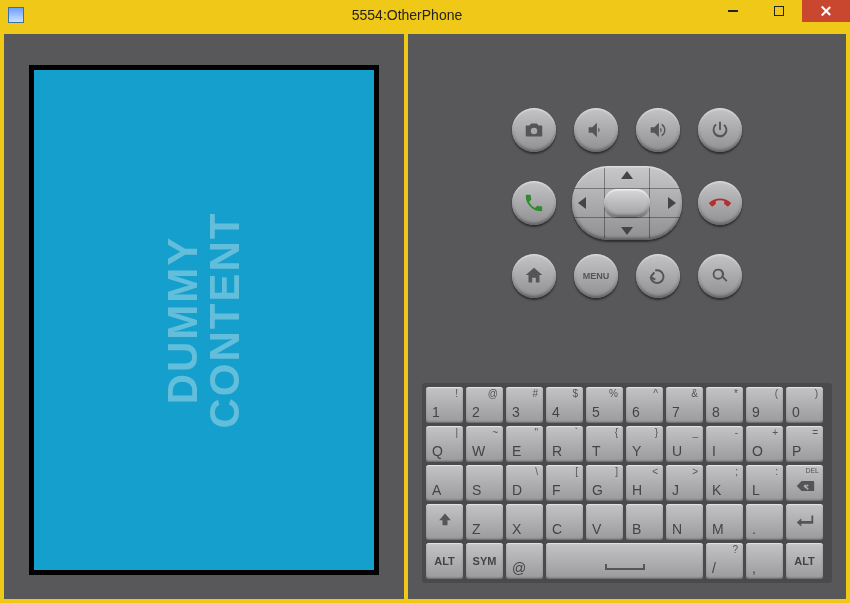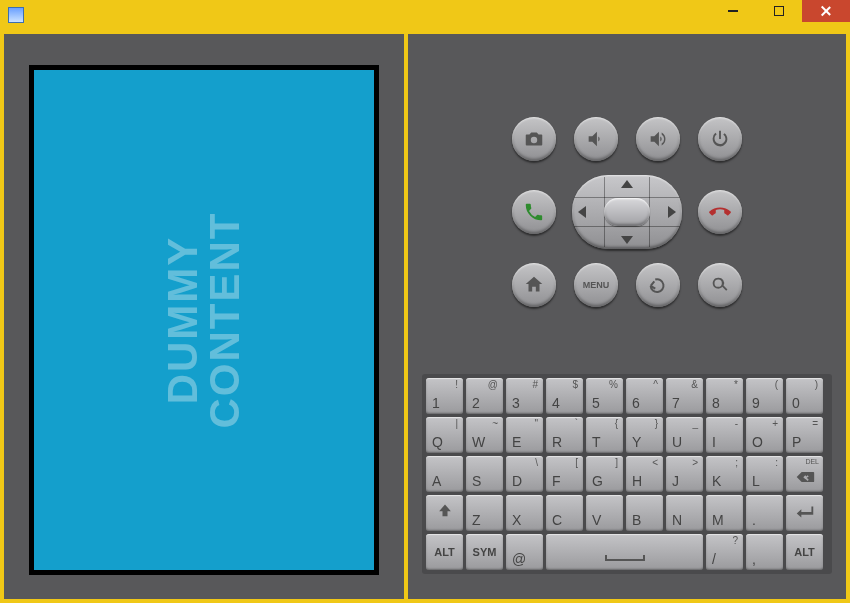--- a/index.html
+++ b/index.html
@@ -47,21 +47,21 @@
     background:#f0c817;
     display:flex;
     padding:4px;
     gap:4px;
   }
   .pane-left, .pane-right {
     background:#58585a;
     height:100%;
   }
   .pane-left { width:400px; position:relative; display:flex; align-items:center; justify-content:center;}
-  .pane-right { flex:1; padding:25px 14px; display:flex; flex-direction:column;}
+  .pane-right { flex:1; padding:16px 14px; display:flex; flex-direction:column;}
 
   .phone-screen {
     width:350px; height:510px;
     border:5px solid #000;
     background:#149fcc;
     position:relative;
     margin-top: 6px;
   }
   .dummy-wrap{
     position:absolute; top:50%; left:50%;
@@ -139,20 +139,21 @@
   .w1{width:37px;}
   .w4{width:157px;}
   .del-lbl{font-size:8px;line-height:1;}
 
 </style>
 </head>
 <body>
 
 <div class="titlebar">
   <div class="ti-icon"></div>
+  <div class="ti-title">5554:OtherPhone</div>
   <div class="ti-buttons">
     <div class="ti-btn ti-min">
         <span></span>
       </div>
     <div class="ti-btn ti-max">
         <span></span>
       </div>
     <div class="ti-btn ti-close">
         <span></span>
       </div>

